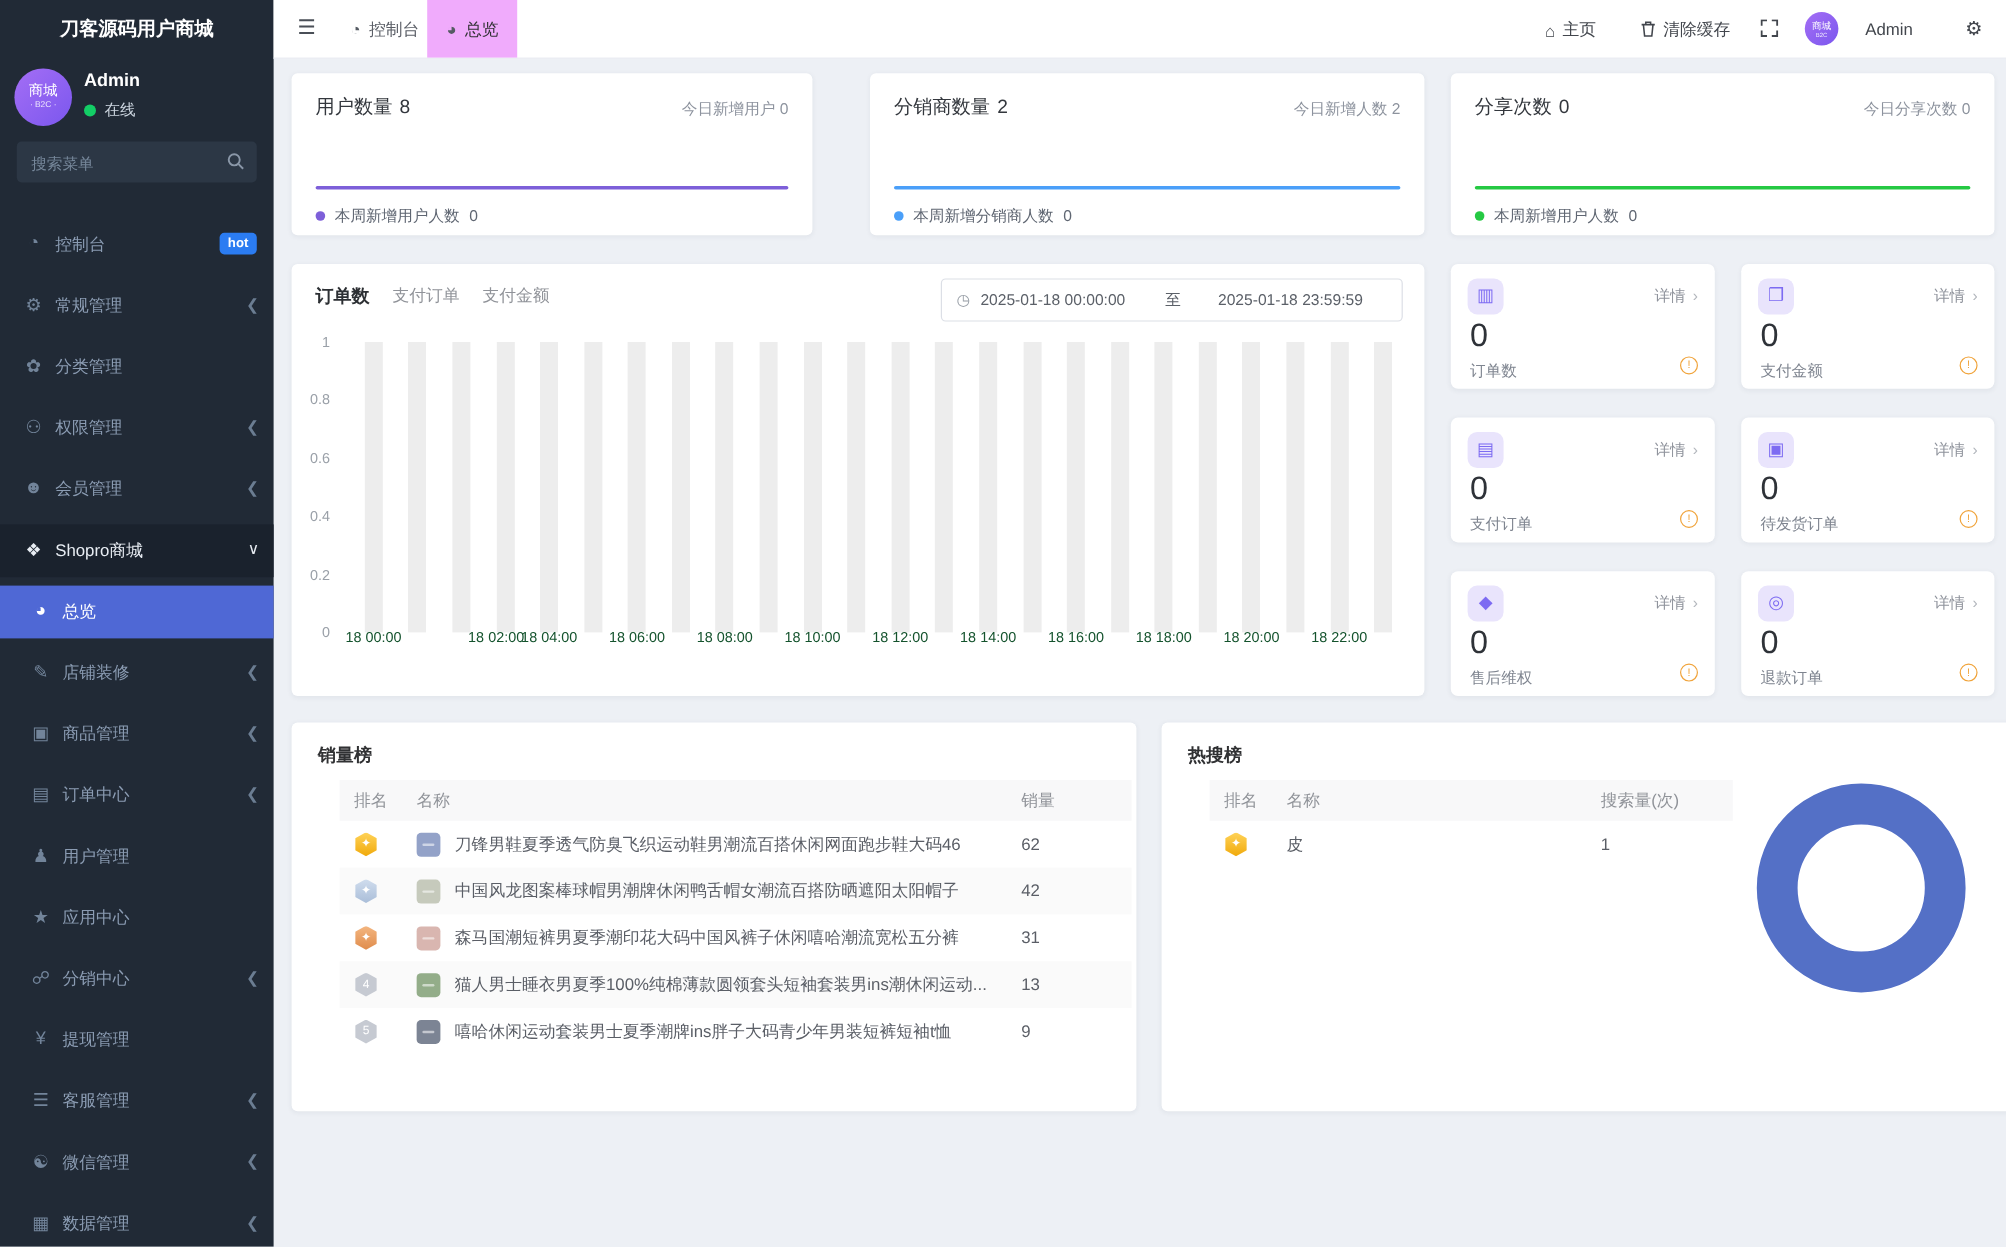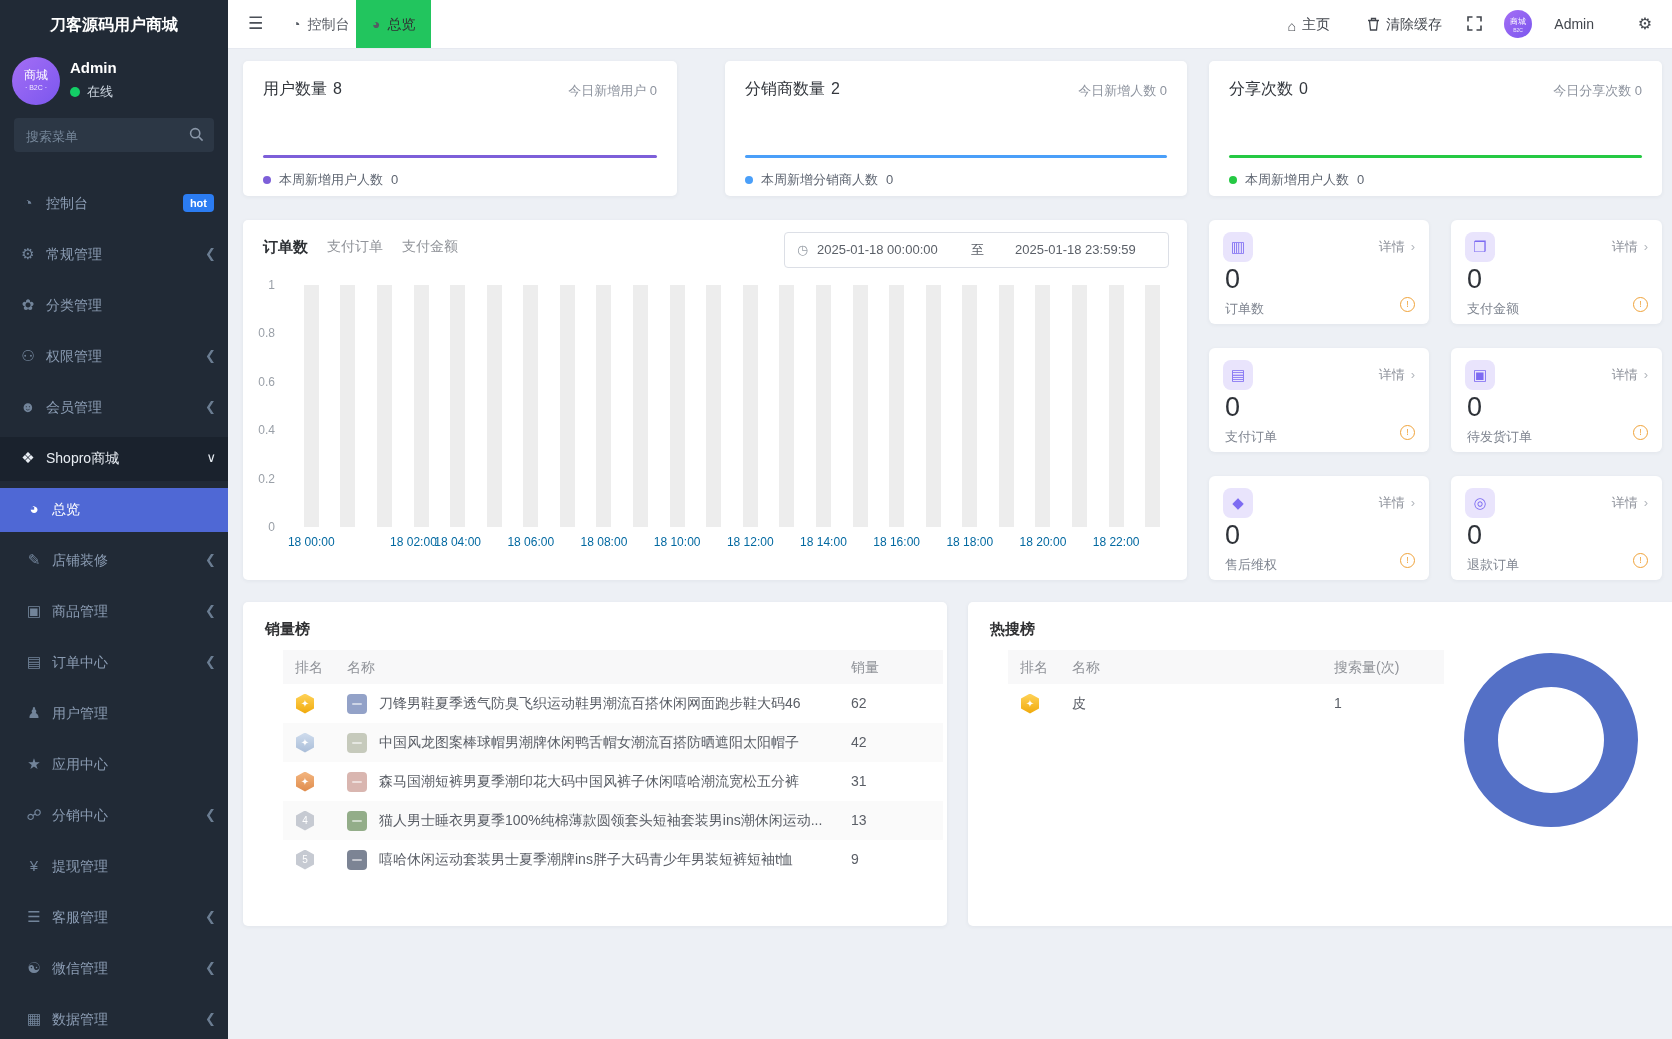--- a/index.html
+++ b/index.html
@@ -33,21 +33,21 @@
   .s-item.expanded .s-icon,.s-item.expanded .chev{color:#e8edf3;}
   .s-item.active{background:#4f68d5;color:#fff;}
   .s-item.active .s-icon{color:#fff;}
   .hot-badge{position:absolute;right:14px;top:12px;background:#2b7cf2;color:#fff;font-size:11px;font-weight:bold;
              border-radius:4px;padding:2px 7px;line-height:14px;}
   
   .navbar{position:absolute;left:228px;top:0;right:0;height:48px;background:#fff;border-bottom:1px solid #e6e9f0;}
   .burger{position:absolute;left:20px;top:13px;font-size:17px;color:#4a4f57;cursor:pointer;}
   .nav-tab{position:absolute;top:0;height:48px;line-height:48px;padding:0 16px;font-size:14px;color:#5a5e66;cursor:pointer;}
   .nav-tab .t-icon{margin-right:7px;font-size:14px;color:#555b63;}
-  .nav-tab.active{background:#22c55e;color:#303133;}
+  .nav-tab.active{background:#f0abfc;color:#303133;}
   .nav-right{position:absolute;right:12px;top:0;height:48px;}
   .nav-link{position:absolute;top:0;height:48px;line-height:48px;font-size:14px;color:#42464d;cursor:pointer;white-space:nowrap;}
   .nav-ico{margin-right:6px;vertical-align:-2px;}
   .nav-avatar{position:absolute;width:28px;height:28px;border-radius:50%;top:10px;
               background:linear-gradient(135deg,#a46ef5,#7b57ee);color:#fff;text-align:center;cursor:pointer;}
   .nav-avatar .a1{display:block;font-size:8px;margin-top:6px;}
   .nav-avatar .a2{display:block;font-size:5px;opacity:.85;}
   
   .content{position:absolute;left:228px;top:48px;right:0;bottom:0;}
   .card{position:absolute;background:#fff;border-radius:5px;box-shadow:0 1px 4px rgba(31,45,61,.06);}
@@ -66,21 +66,21 @@
   .chart-tab.active{color:#2c2f33;font-weight:bold;font-size:15px;}
   .date-box{position:absolute;left:541px;top:12px;width:383px;height:34px;border:1px solid #dcdfe6;border-radius:4px;
             font-size:13px;color:#5b6068;line-height:34px;}
   .date-box .clk{position:absolute;left:12px;top:0;color:#9aa0a8;}
   .date-box .d1{position:absolute;left:32px;top:0;cursor:text;}
   .date-box .sep{position:absolute;left:186px;top:0;color:#5b6068;}
   .date-box .d2{position:absolute;left:230px;top:0;cursor:text;}
   #plot{position:absolute;left:50px;top:65px;width:878px;height:242px;}
   #plot .bar{position:absolute;bottom:0;width:15px;height:100%;background:#ededed;}
   .ylab{position:absolute;right:896px;width:40px;text-align:right;font-size:12px;color:#9aa0a8;}
-  .xlab{position:absolute;top:250px;font-size:12px;color:#0369a1;white-space:nowrap;transform:translateX(-50%);}
+  .xlab{position:absolute;top:239px;font-size:12px;color:#14532d;white-space:nowrap;transform:translateX(-50%);}
   
   #mini-grid{position:absolute;left:981px;top:172px;width:453px;height:360px;display:grid;
              grid-template-columns:220px 211px;column-gap:22px;row-gap:24px;}
   .mini-card{position:relative;background:#fff;border-radius:6px;box-shadow:0 1px 4px rgba(31,45,61,.06);height:104px;}
   .mini-ico{position:absolute;left:14px;top:12px;width:30px;height:30px;border-radius:8px;background:#e9e4fc;
             color:#7d6bf2;font-size:15px;text-align:center;line-height:30px;}
   .mini-detail{position:absolute;right:14px;top:18px;font-size:13px;color:#8f939c;cursor:pointer;}
   .mini-detail .gt{margin-left:6px;color:#b3b7bd;}
   .mini-val{position:absolute;left:16px;top:44px;font-size:27px;color:#2e3238;}
   .mini-label{position:absolute;left:16px;top:80px;font-size:13px;color:#7f8590;}
@@ -250,21 +250,21 @@
 <div class="content">
   <div id="row1">
       <div class="card stat-card" style="left: 15px; width: 434px;">
         <div class="stat-title"><span>用户数量</span><span class="v">8</span></div>
         <div class="stat-today">今日新增用户 0</div>
         <div class="spark" style="background: rgb(125, 95, 217);"></div>
         <div class="stat-legend"><span class="ldot" style="background: rgb(125, 95, 217);"></span><span>本周新增用户人数</span><span class="lv">0</span></div>
       </div>
       <div class="card stat-card" style="left: 497px; width: 462px;">
         <div class="stat-title"><span>分销商数量</span><span class="v">2</span></div>
-        <div class="stat-today">今日新增人数 0</div>
+        <div class="stat-today">今日新增人数 2</div>
         <div class="spark" style="background: rgb(74, 159, 249);"></div>
         <div class="stat-legend"><span class="ldot" style="background: rgb(74, 159, 249);"></span><span>本周新增分销商人数</span><span class="lv">0</span></div>
       </div>
       <div class="card stat-card" style="left: 981px; width: 453px;">
         <div class="stat-title"><span>分享次数</span><span class="v">0</span></div>
         <div class="stat-today">今日分享次数 0</div>
         <div class="spark" style="background: rgb(37, 201, 67);"></div>
         <div class="stat-legend"><span class="ldot" style="background: rgb(37, 201, 67);"></span><span>本周新增用户人数</span><span class="lv">0</span></div>
       </div>
     </div>

